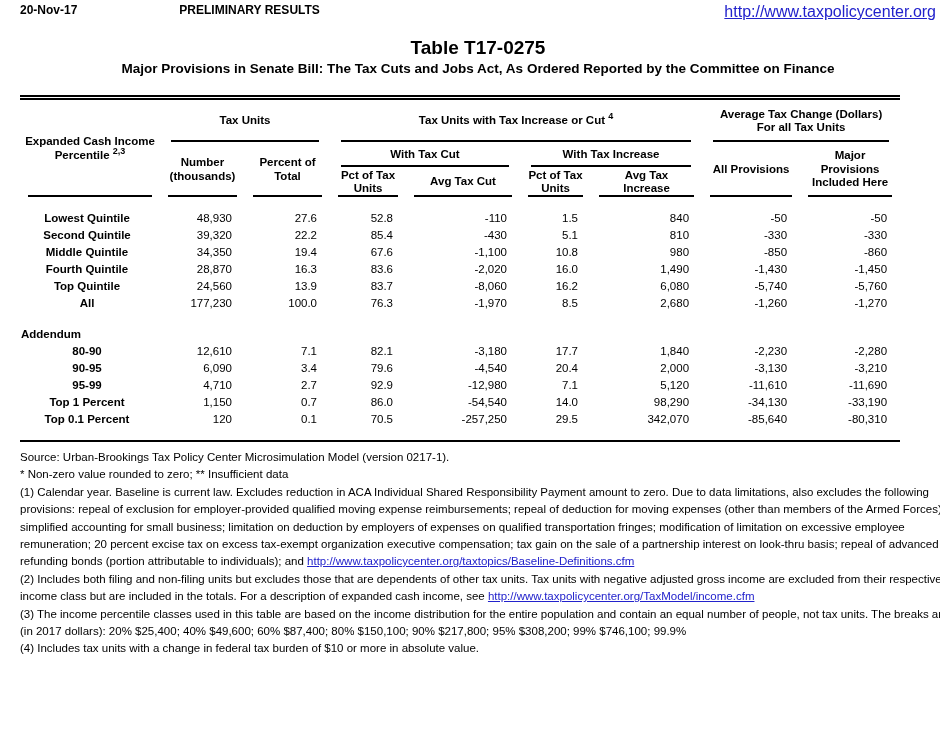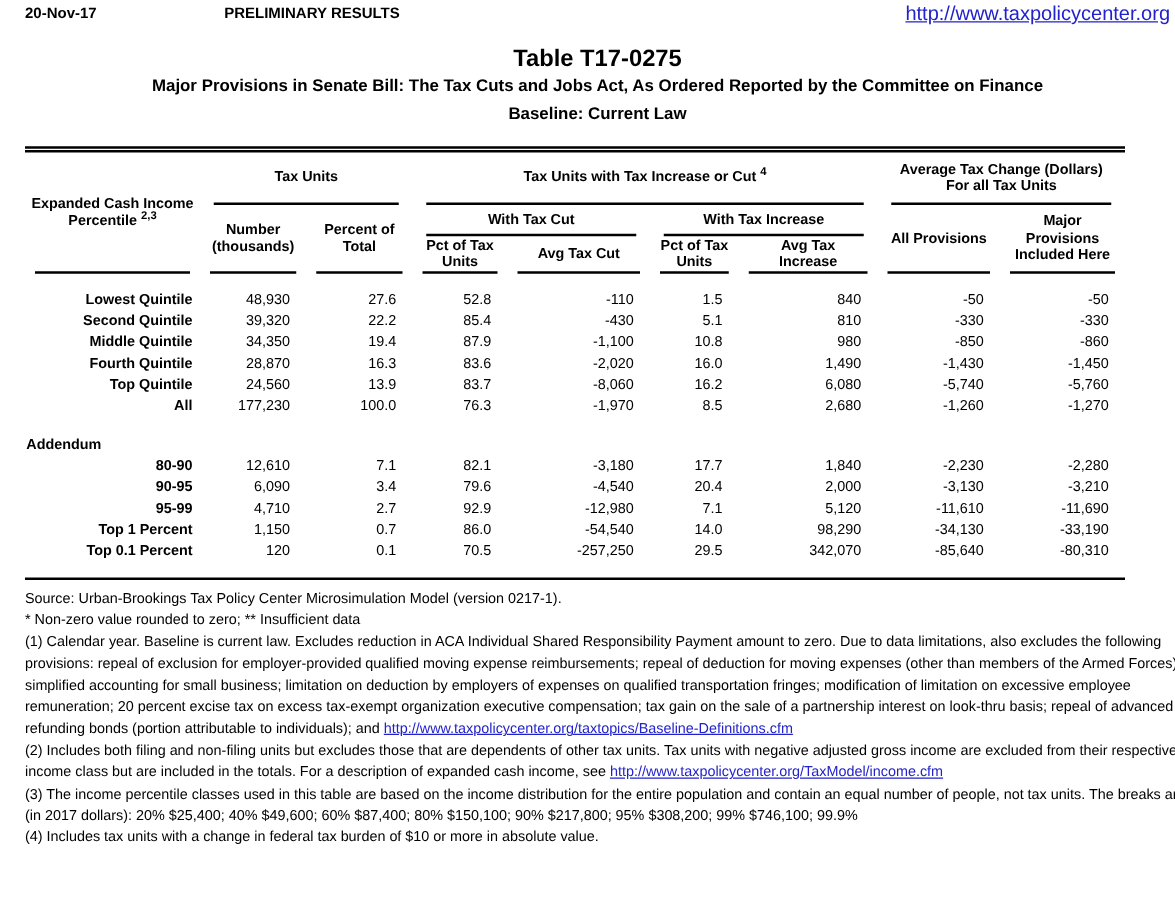--- a/index.html
+++ b/index.html
@@ -28,21 +28,21 @@
     width:880px; margin-top:15px;
     border-top:5px double #000; border-bottom:2px solid #000; }
   th, td { font-size:11.5px; vertical-align:middle; position:relative; padding:0; }
   thead th { font-weight:bold; text-align:center; line-height:13.5px; }
   .rowA { height:42px; } .rowB { height:25px; } .rowC { height:30px; }
   
   th.u::after { content:""; position:absolute; left:8px; right:8px; bottom:0; border-bottom:2px solid #000; }
   th.ug::after { content:""; position:absolute; left:11px; right:11px; bottom:0; border-bottom:2px solid #000; }
   th.colhead .wrapbox { display:inline-block; max-width:70px; }
   th.rowhead { text-align:center; }
-  tbody th.rlabel { font-weight:bold; text-align:right; padding-right:6px; white-space:nowrap; }
+  tbody th.rlabel { font-weight:bold; padding-right:6px; white-space:nowrap; }
   tbody th.addendum { font-weight:bold; text-align:left; padding-left:1px; }
   tbody td.num { text-align:right; padding-right:13px; font-weight:normal; white-space:nowrap; }
   tbody tr.datarow { height:17px; }
   tbody tr.spacer-top td { height:12px; }
   tbody tr.spacer-mid td { height:14px; }
   tbody tr.spacer-bot td { height:13px; }
   tbody tr.addrow { height:17px; }
 
   
   .footnotes { margin-top:7px; width:934px; }
@@ -56,21 +56,20 @@
 
   <div class="topbar">
     <span class="date">20-Nov-17</span>
     <span class="prelim">PRELIMINARY RESULTS</span>
     <a class="toplink" href="#">http://www.taxpolicycenter.org</a>
   </div>
 
   <div class="titles">
     <div class="t-num">Table T17-0275</div>
     <div class="t-line">Major Provisions in Senate Bill: The Tax Cuts and Jobs Act, As Ordered Reported by the Committee on Finance</div>
-    <div class="t-line">Baseline: Current Law</div>
   </div>
 
   <table class="main">
     <colgroup>
       <col style="width:140px">
         <col style="width:85px">
         <col style="width:85px">
       <col style="width:76px">
         <col style="width:114px">
         <col style="width:71px">
@@ -130,21 +129,21 @@
           <td class="num">-430</td>
           <td class="num">5.1</td>
           <td class="num">810</td>
           <td class="num">-330</td>
           <td class="num">-330</td>
         </tr>
         <tr class="datarow">
           <th class="rlabel">Middle Quintile</th>
           <td class="num">34,350</td>
           <td class="num">19.4</td>
-          <td class="num">87.9</td>
+          <td class="num">67.6</td>
           <td class="num">-1,100</td>
           <td class="num">10.8</td>
           <td class="num">980</td>
           <td class="num">-850</td>
           <td class="num">-860</td>
         </tr>
         <tr class="datarow">
           <th class="rlabel">Fourth Quintile</th>
           <td class="num">28,870</td>
           <td class="num">16.3</td>

